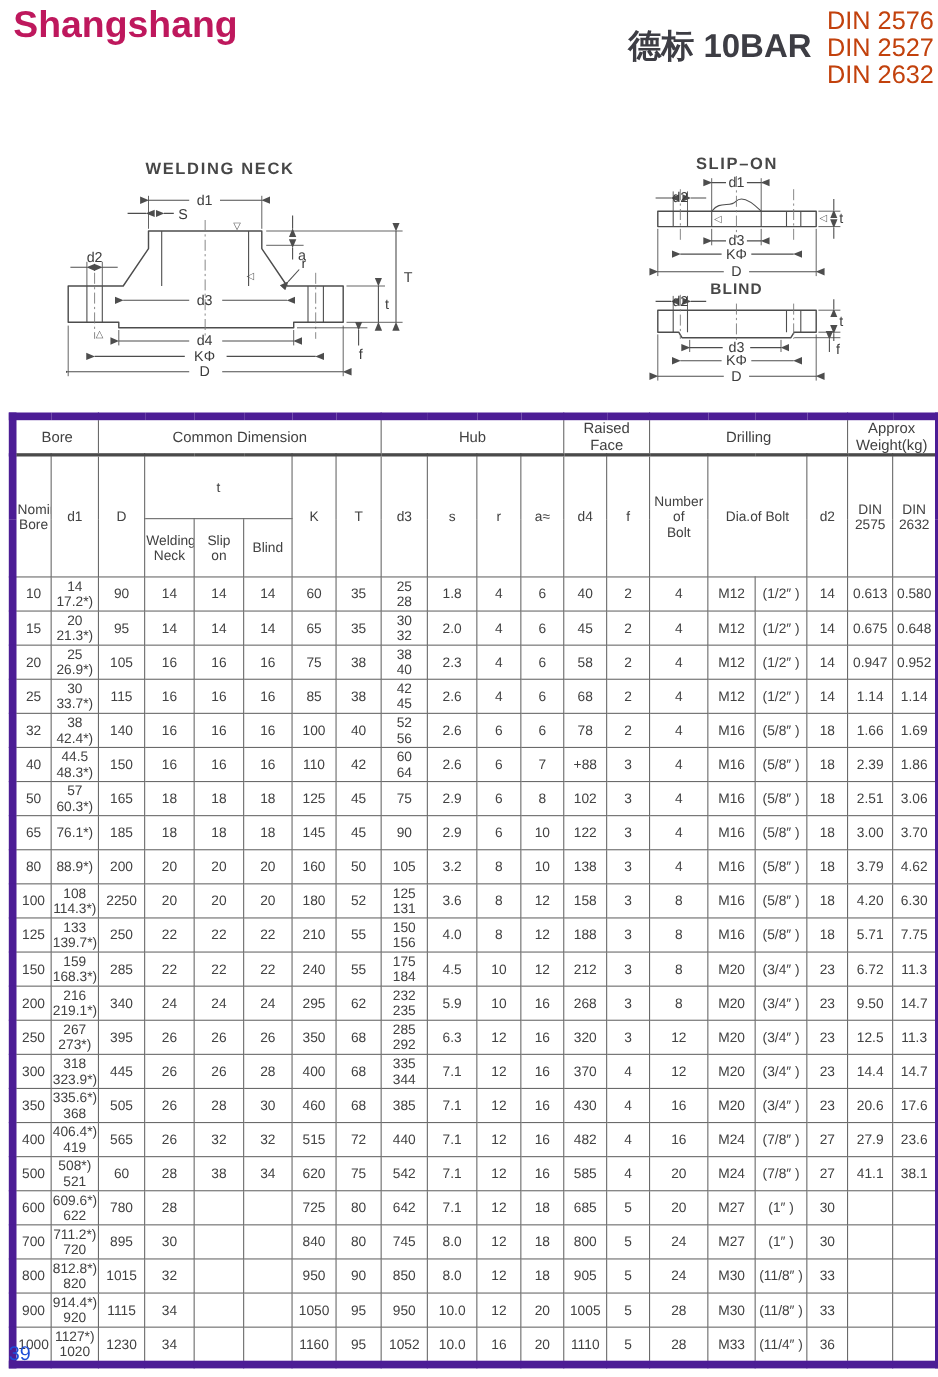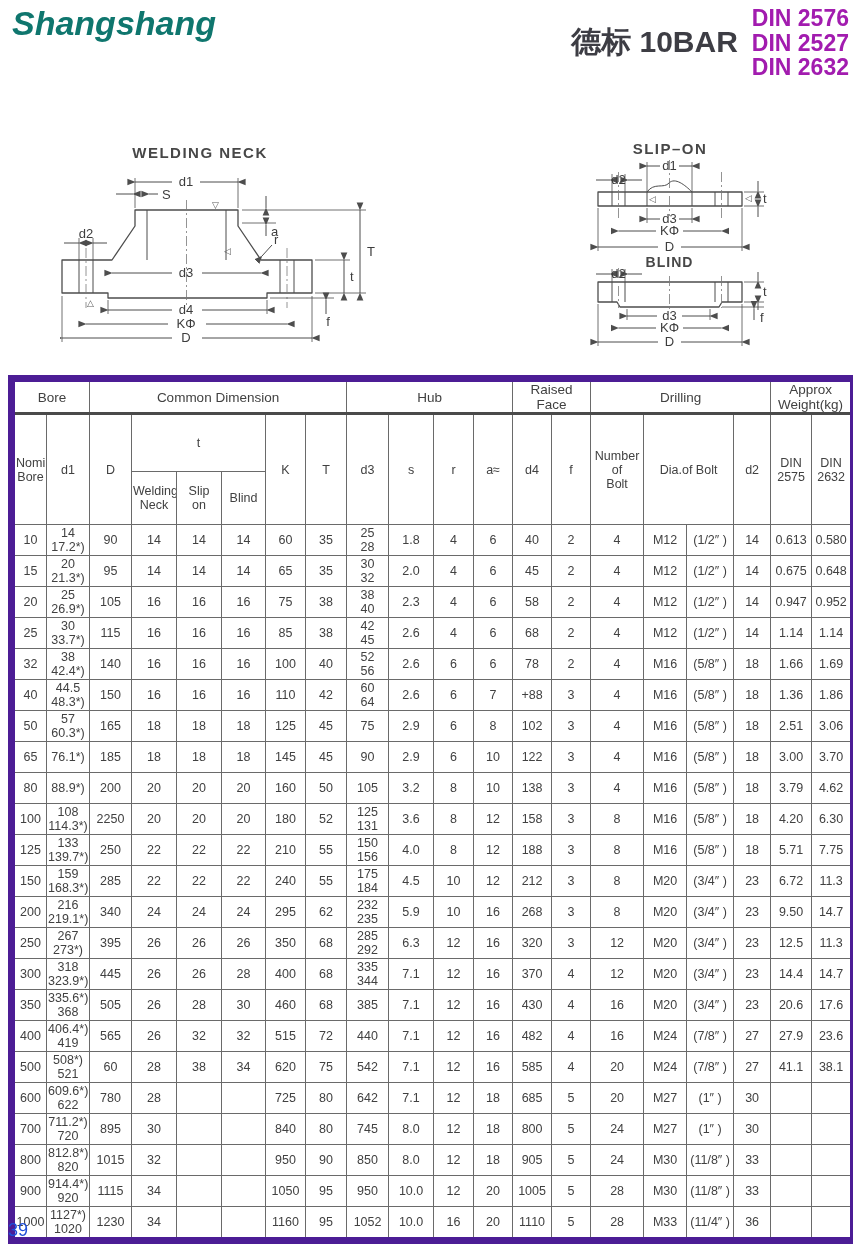--- a/index.html
+++ b/index.html
@@ -3,30 +3,30 @@
 <meta charset="utf-8">
 <style>
   html,body{margin:0;padding:0;background:#fff;}
   .page{
     position:relative;width:853px;height:1252px;background:#ffffff;
     font-family:"Liberation Sans", sans-serif;color:#3f3f3f;overflow:hidden;
   }
   
   .brand{position:absolute;left:12px;top:6px;}
   .brand .logo1{
-    font-style:italic;font-weight:bold;font-size:34px;line-height:34px;
-    color:#0f766e;letter-spacing:0px;
+    font-weight:bold;font-size:34px;line-height:34px;
+    color:#be185d;letter-spacing:0px;
   }
   .brand .logo2{
     font-size:21px;line-height:24px;color:#2db2e6;letter-spacing:0.5px;margin-top:1px;
   }
   
   .title-block{position:absolute;right:4px;top:6px;display:flex;align-items:center;}
   .title-cn{font-size:30px;font-weight:bold;color:#3d3d44;margin-right:14px;white-space:nowrap;}
-  .din-list{text-align:right;font-size:23px;line-height:24.5px;color:#a21caf;font-weight:bold;}
+  .din-list{text-align:right;font-size:23px;line-height:24.5px;color:#c2410c;font-weight:normal;}
   .din-list div{white-space:nowrap;}
   
   .diagram{position:absolute;}
   .diagram svg text{font-family:"Liberation Sans", sans-serif;font-size:13px;fill:#3d3d3d;}
   .diagram svg text.dtitle{font-size:15px;font-weight:bold;letter-spacing:1.5px;fill:#474747;}
   .diagram svg text.dtitle2{font-size:14px;font-weight:bold;letter-spacing:1px;fill:#474747;}
   .diagram svg text.mark{font-size:9px;fill:#5a5a5a;}
   .ol{fill:none;stroke:#4d4d4d;stroke-width:1.3;stroke-linejoin:round;}
   .inl{fill:none;stroke:#4d4d4d;stroke-width:1;}
   .dim{fill:none;stroke:#4d4d4d;stroke-width:1;}
@@ -441,21 +441,21 @@
 64</td>
           <td>2.6</td>
           <td>6</td>
           <td>7</td>
           <td>+88</td>
           <td>3</td>
           <td>4</td>
           <td>M16</td>
           <td>(5/8″  )</td>
           <td>18</td>
-          <td>1.36</td>
+          <td>2.39</td>
           <td>1.86</td>
         </tr>
         <tr>
           <td>50</td>
           <td>57
 60.3*)</td>
           <td>165</td>
           <td>18</td>
           <td>18</td>
           <td>18</td>

